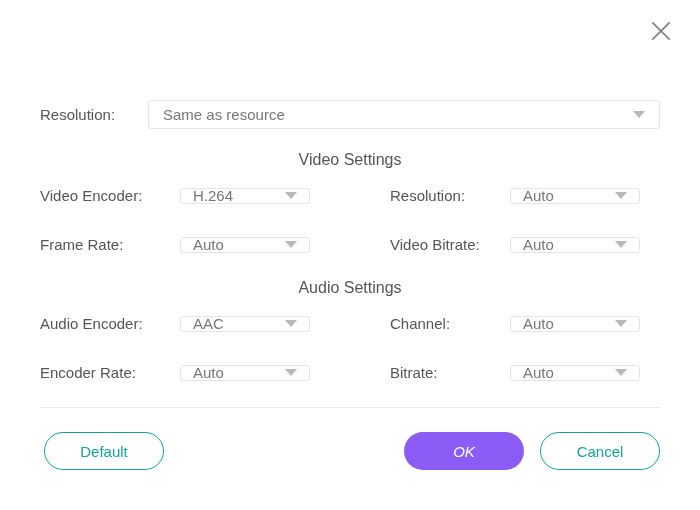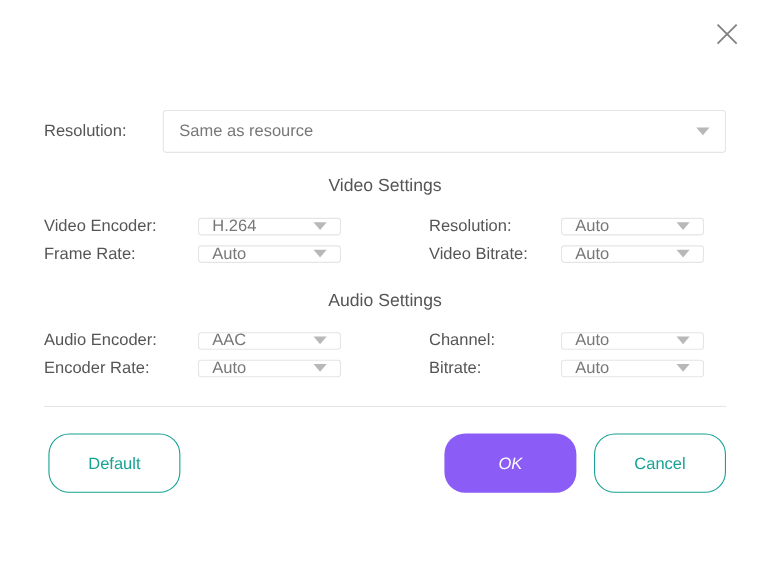--- a/index.html
+++ b/index.html
@@ -30,21 +30,21 @@
     align-items: center;
     margin-top: 40px;
     margin-bottom: 22px;
   }
   .top-row .lbl {
     width: 108px;
     color: #555;
   }
   .dd-large {
     flex: 1;
-    height: 39px;
+    height: 29px;
     border: 1px solid #e5e5e5;
     border-radius: 3px;
     padding: 0 14px;
     display: flex;
     align-items: center;
     justify-content: space-between;
     color: #777;
     cursor: pointer;
     background: #fff;
   }
@@ -66,21 +66,21 @@
     background: #e6e6e6;
   }
   .section-divider .title {
     padding: 0 16px;
     color: #555;
     font-size: 16px;
   }
   .grid {
     display: grid;
     grid-template-columns: 140px 150px 1fr 120px 150px;
-    row-gap: 8px;
+    row-gap: 32px;
     align-items: center;
     margin-bottom: 26px;
   }
   .grid .lbl {
     color: #555;
   }
   .dd-small {
     height: 16px;
     border: 1px solid #e5e5e5;
     border-radius: 3px;
@@ -98,21 +98,21 @@
     height: 1px;
     background: #e6e6e6;
     margin: 10px 0 24px 0;
   }
   .footer {
     display: flex;
     align-items: center;
     padding: 0 0 0 4px;
   }
   .btn {
-    height: 54px;
+    height: 38px;
     border-radius: 19px;
     padding: 0 32px;
     font-size: 15px;
     cursor: pointer;
     display: inline-flex;
     align-items: center;
     justify-content: center;
     min-width: 120px;
   }
   .btn-outline-teal {

